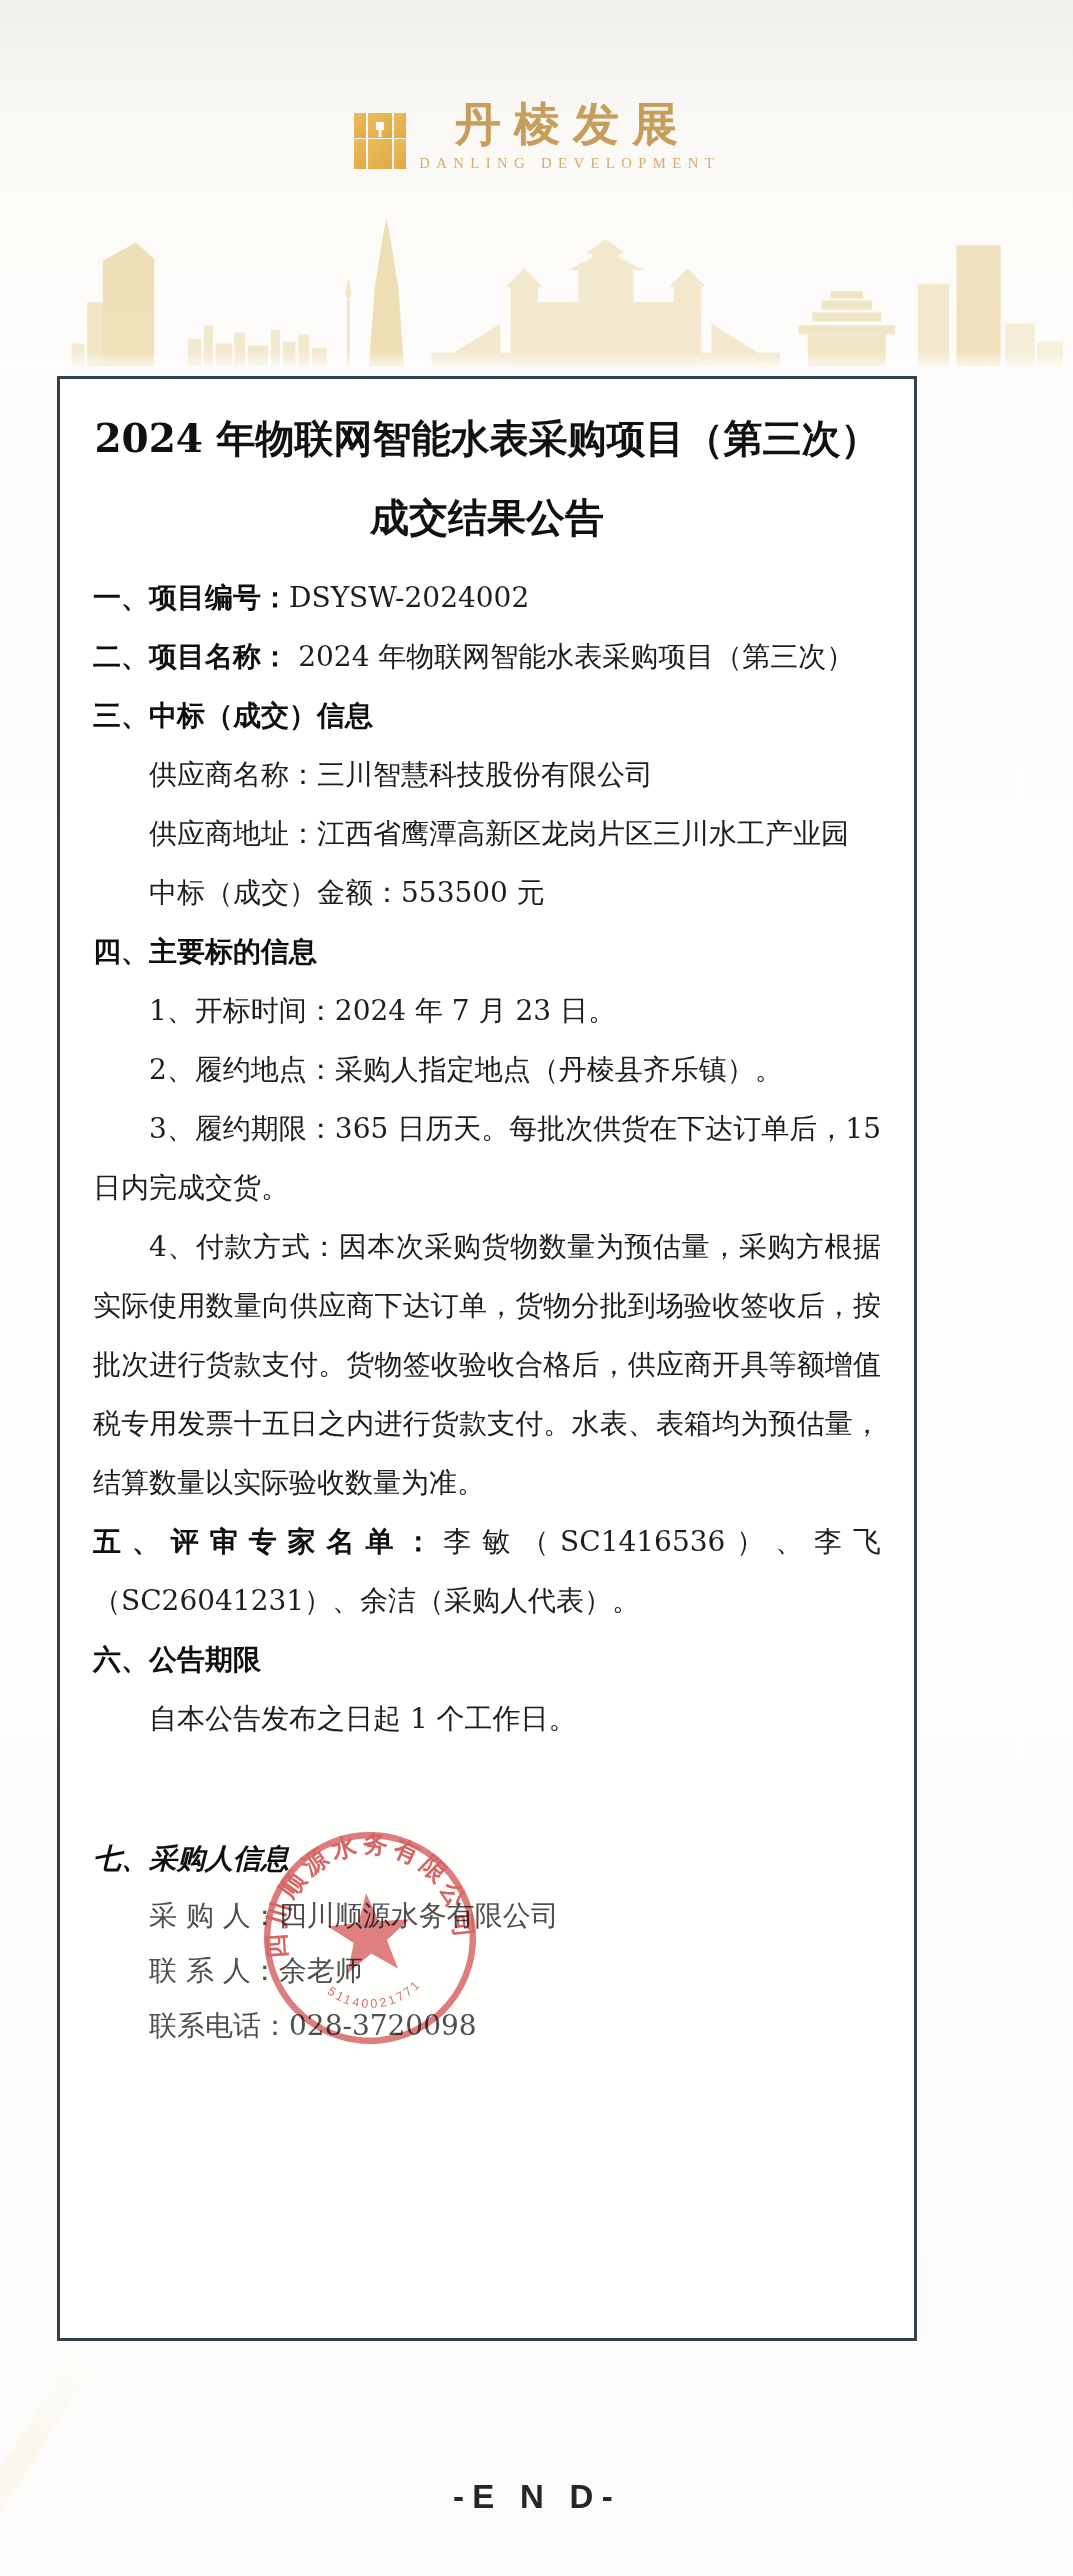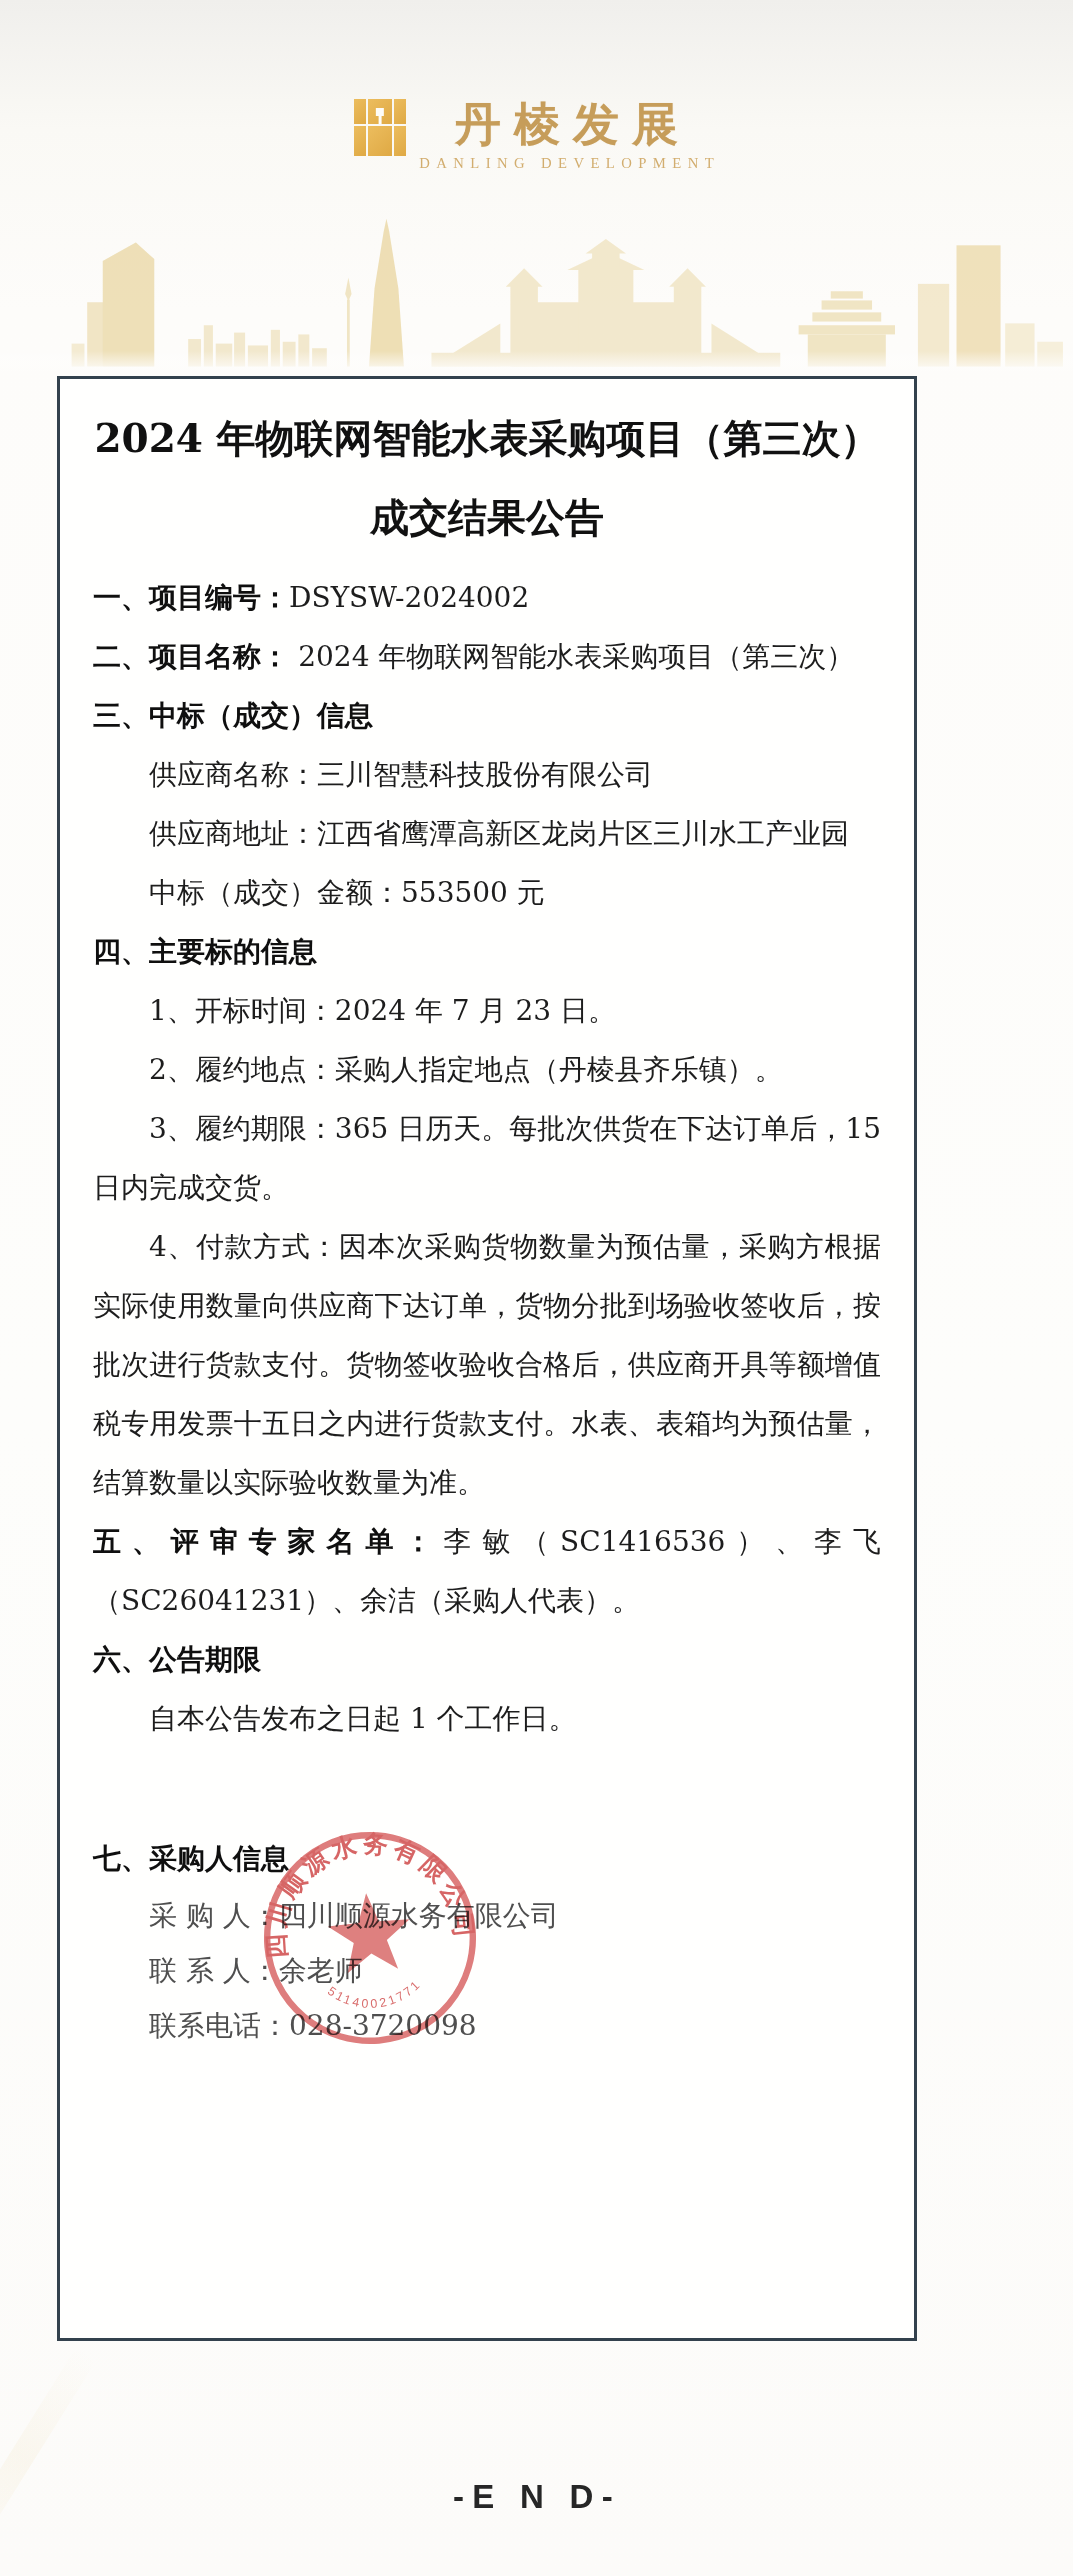--- a/index.html
+++ b/index.html
@@ -1,21 +1,21 @@
 <!DOCTYPE html>
 <html style="font-size:14.7px"><head>
 <meta charset="utf-8">
 <style>
   html,body{margin:0;padding:0;background:#eceae7;}
   .page{position:relative;width:1074px;height:2576px;overflow:hidden;margin:0 auto;
         background:linear-gradient(180deg,#f0efec 0%,#faf9f5 5%,#fdfcfa 12%,#fdfdfb 55%,#fcfbf9 100%);
         font-family:"DejaVu Serif","Liberation Serif",serif;color:#1d1d1d;}
 
   
-  .brand{position:absolute;top:99px;left:0;width:100%;display:flex;justify-content:center;align-items:flex-start;gap:8px;}
+  .brand{position:absolute;top:99px;left:0;width:100%;display:flex;justify-content:center;align-items:flex-end;gap:8px;}
   .logo{position:relative;width:51px;height:59px;display:grid;
         grid-template-columns:12px 24px 12px;grid-template-rows:25px 30px;gap:1.8px;}
   .logo .cell{background:linear-gradient(135deg,#ecbd5e,#dfa944);}
   .logo .cut{position:relative;}
   .logo .cut::after{content:"";position:absolute;left:50%;top:9.2px;transform:translateX(-50%);
         width:8.3px;height:8.3px;background:#fdfcf8;}
   .logo .cut::before{content:"";position:absolute;left:50%;top:15.6px;transform:translateX(-50%);
         width:2.8px;height:9.2px;background:#fdfcf8;}
   .brand-text{text-align:center;}
   .brand-cn{font-size:46px;font-weight:bold;color:#c69d5a;letter-spacing:13px;line-height:51px;
@@ -31,21 +31,21 @@
         border:3.7px solid #33414d;background:#fffffe;padding:0 33px;}
   .title{margin:33px 0 0 0;text-align:center;font-weight:bold;font-size:39px;line-height:53px;color:#111;}
   .title .t2{margin-top:26px;}
   .body{margin-top:24px;font-size:28px;line-height:59px;}
   .line{white-space:nowrap;}
   .lbl{font-family:"Liberation Sans","DejaVu Sans",sans-serif;font-weight:bold;color:#0f0f0f;}
   .para{margin:0;text-align:justify;}
   .indent{text-indent:56px;}
   .sub{padding-left:56px;}
   .gap-s{margin-left:9.2px;}
-  .s7{margin-top:81px;}
+  .s7{margin-top:81px;font-style:italic;}
   .contact{line-height:55px;color:#4f4f4f;}
   .contact .sub{padding-left:56px;}
 
   
   .stamp{position:absolute;left:258px;top:1826px;width:224px;height:224px;
          transform:rotate(-5deg);mix-blend-mode:multiply;opacity:.85;pointer-events:none;}
   .stamp svg{width:100%;height:100%;display:block;}
   .ring-text{font-family:"Liberation Sans","DejaVu Sans",sans-serif;font-weight:bold;
              font-size:27px;letter-spacing:5px;fill:#cf4a4a;}
   .num-text{font-family:"Liberation Sans","DejaVu Sans",sans-serif;font-size:13.5px;

